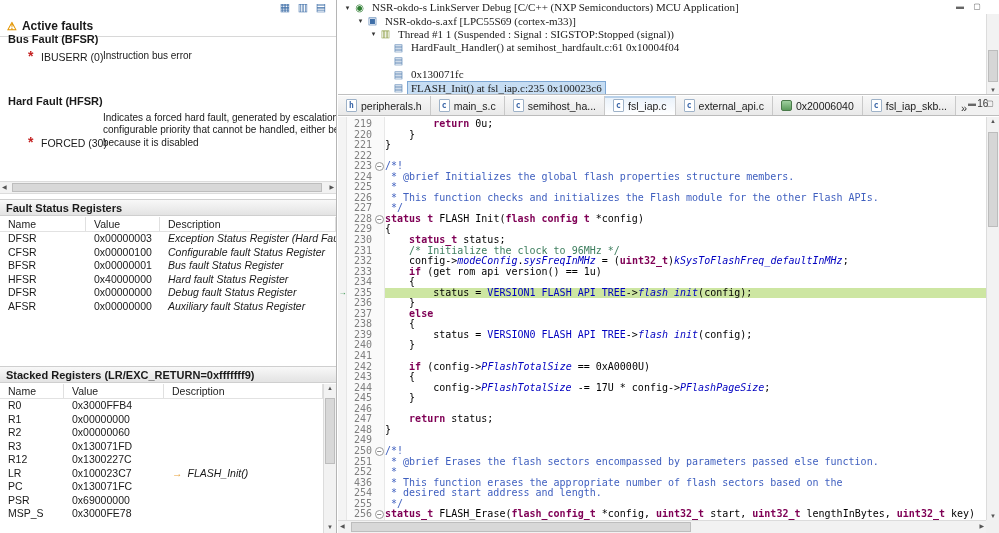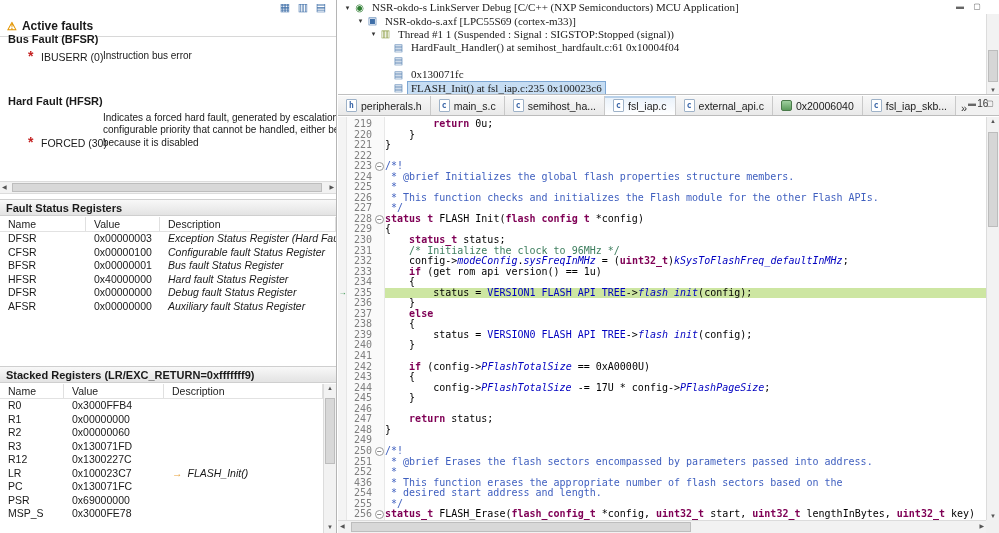--- a/index.html
+++ b/index.html
@@ -507,21 +507,21 @@
             <span class="code"><span class="tk-p"></span></span>
           </div>
           <div class="crow">
             <span class="ln">250</span>
             <span class="fold"><span class="fold-dot">−</span></span>
             <span class="code"><span class="tk-dc">/*!</span></span>
           </div>
           <div class="crow">
             <span class="ln">251</span>
             <span class="fold"></span>
-            <span class="code"><span class="tk-dc"> * @brief Erases the flash sectors encompassed by parameters passed into address.</span></span>
+            <span class="code"><span class="tk-dc"> * @brief Erases the flash sectors encompassed by parameters passed else function.</span></span>
           </div>
           <div class="crow">
             <span class="ln">252</span>
             <span class="fold"></span>
             <span class="code"><span class="tk-dc"> *</span></span>
           </div>
           <div class="crow">
             <span class="ln">436</span>
             <span class="fold"></span>
             <span class="code"><span class="tk-dc"> * This function erases the appropriate number of flash sectors based on the</span></span>

